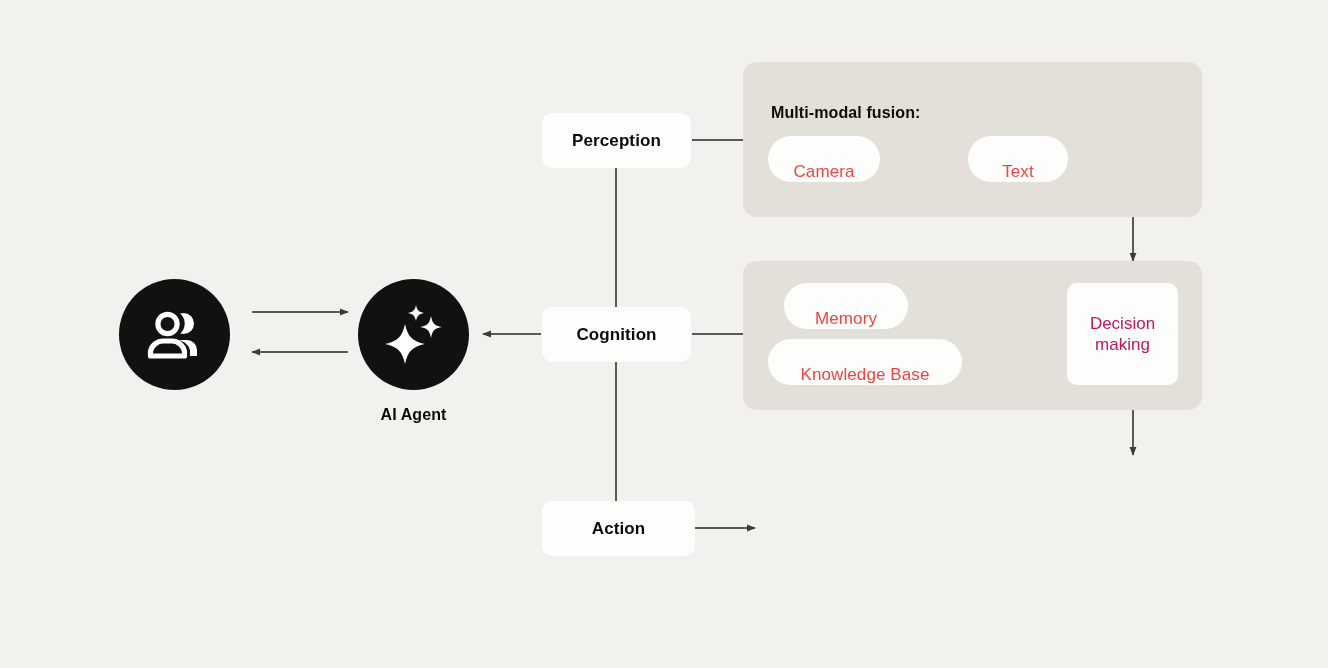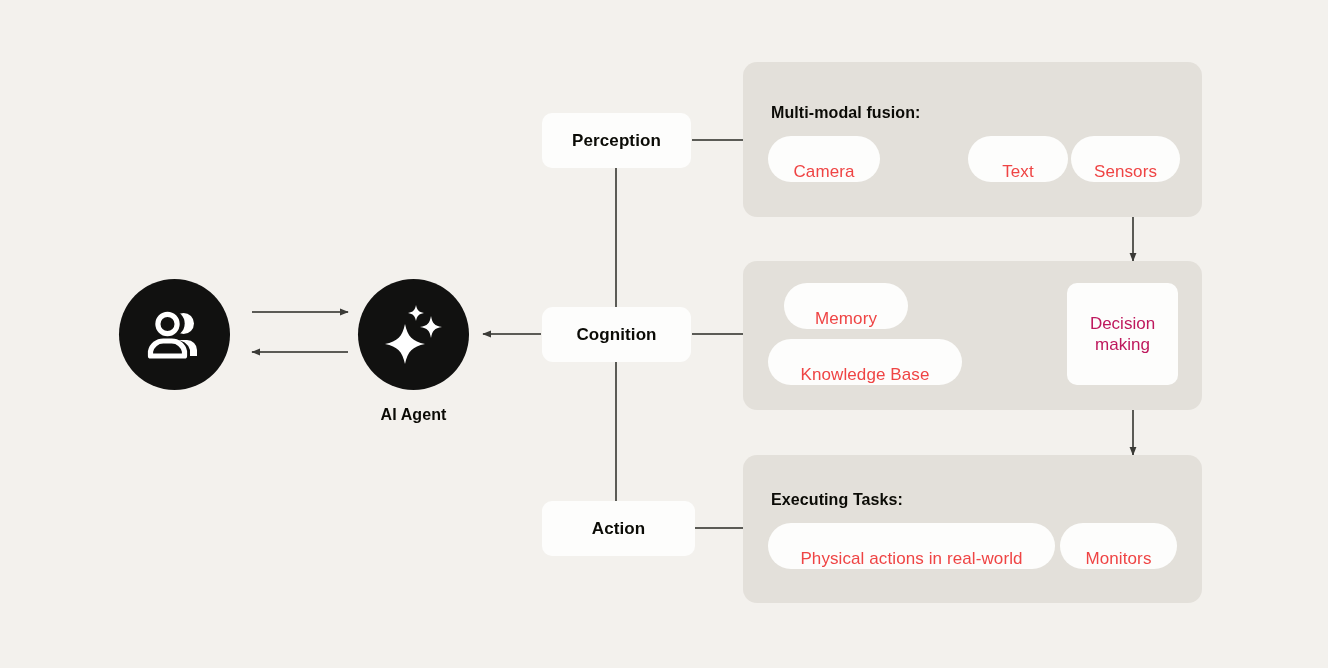--- a/index.html
+++ b/index.html
@@ -149,42 +149,29 @@
 
   <div class="abs panel" style="left:743px;top:62px;width:459px;height:155px;">
     <div class="abs panel-title" style="left:28px;top:42px;">Multi-modal fusion:</div>
 
     <div class="abs pill" style="left:25px;top:74px;width:112px;height:46px;">
       <span>Camera</span>
     </div>
     <div class="abs pill" style="left:225px;top:74px;width:100px;height:46px;">
       <span>Text</span>
     </div>
-    <div class="abs pill" style="left:328px;top:74px;width:109px;height:46px;">
-      <span>Sensors</span>
-    </div>
   </div>
 
   <div class="abs panel" style="left:743px;top:261px;width:459px;height:149px;">
     <div class="abs pill" style="left:41px;top:22px;width:124px;height:46px;">
       <span>Memory</span>
     </div>
     <div class="abs pill" style="left:25px;top:78px;width:194px;height:46px;">
       <span>Knowledge Base</span>
     </div>
 
     <div class="abs rrect" style="left:324px;top:22px;width:111px;height:102px;">
       <span>Decision making</span>
     </div>
   </div>
 
-  <div class="abs panel" style="left:743px;top:455px;width:459px;height:148px;">
-    <div class="abs panel-title" style="left:28px;top:36px;">Executing Tasks:</div>
-
-    <div class="abs pill" style="left:25px;top:68px;width:287px;height:46px;">
-      <span>Physical actions in real-world</span>
-    </div>
-    <div class="abs pill" style="left:317px;top:68px;width:117px;height:46px;">
-      <span>Monitors</span>
-    </div>
-  </div>
 
 </div>
 
 </body></html>

